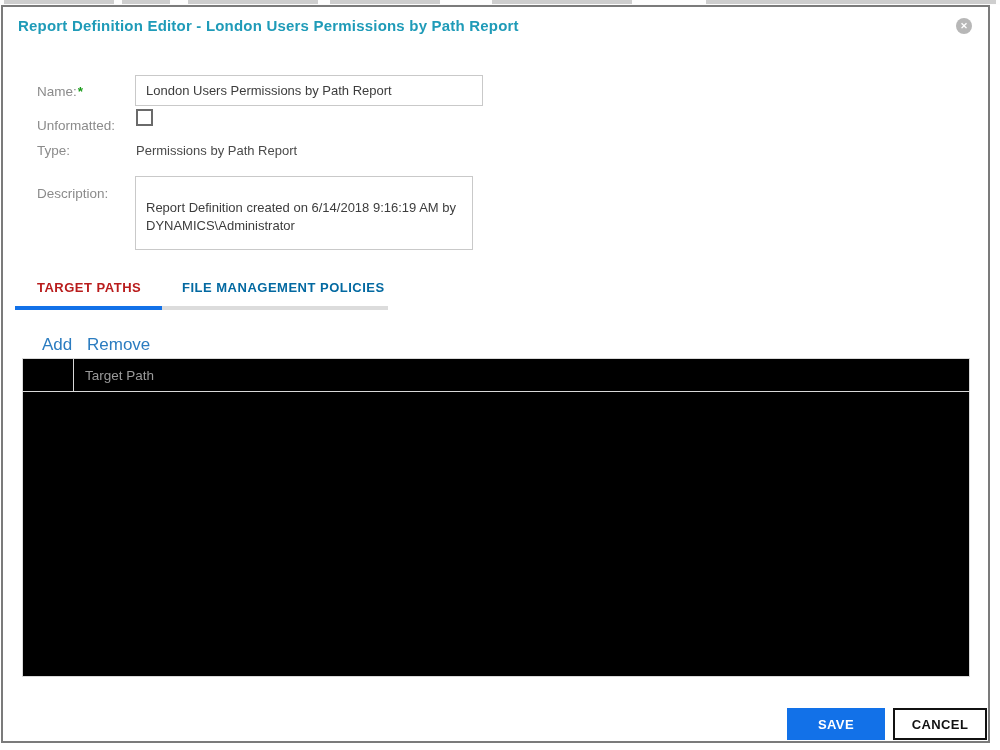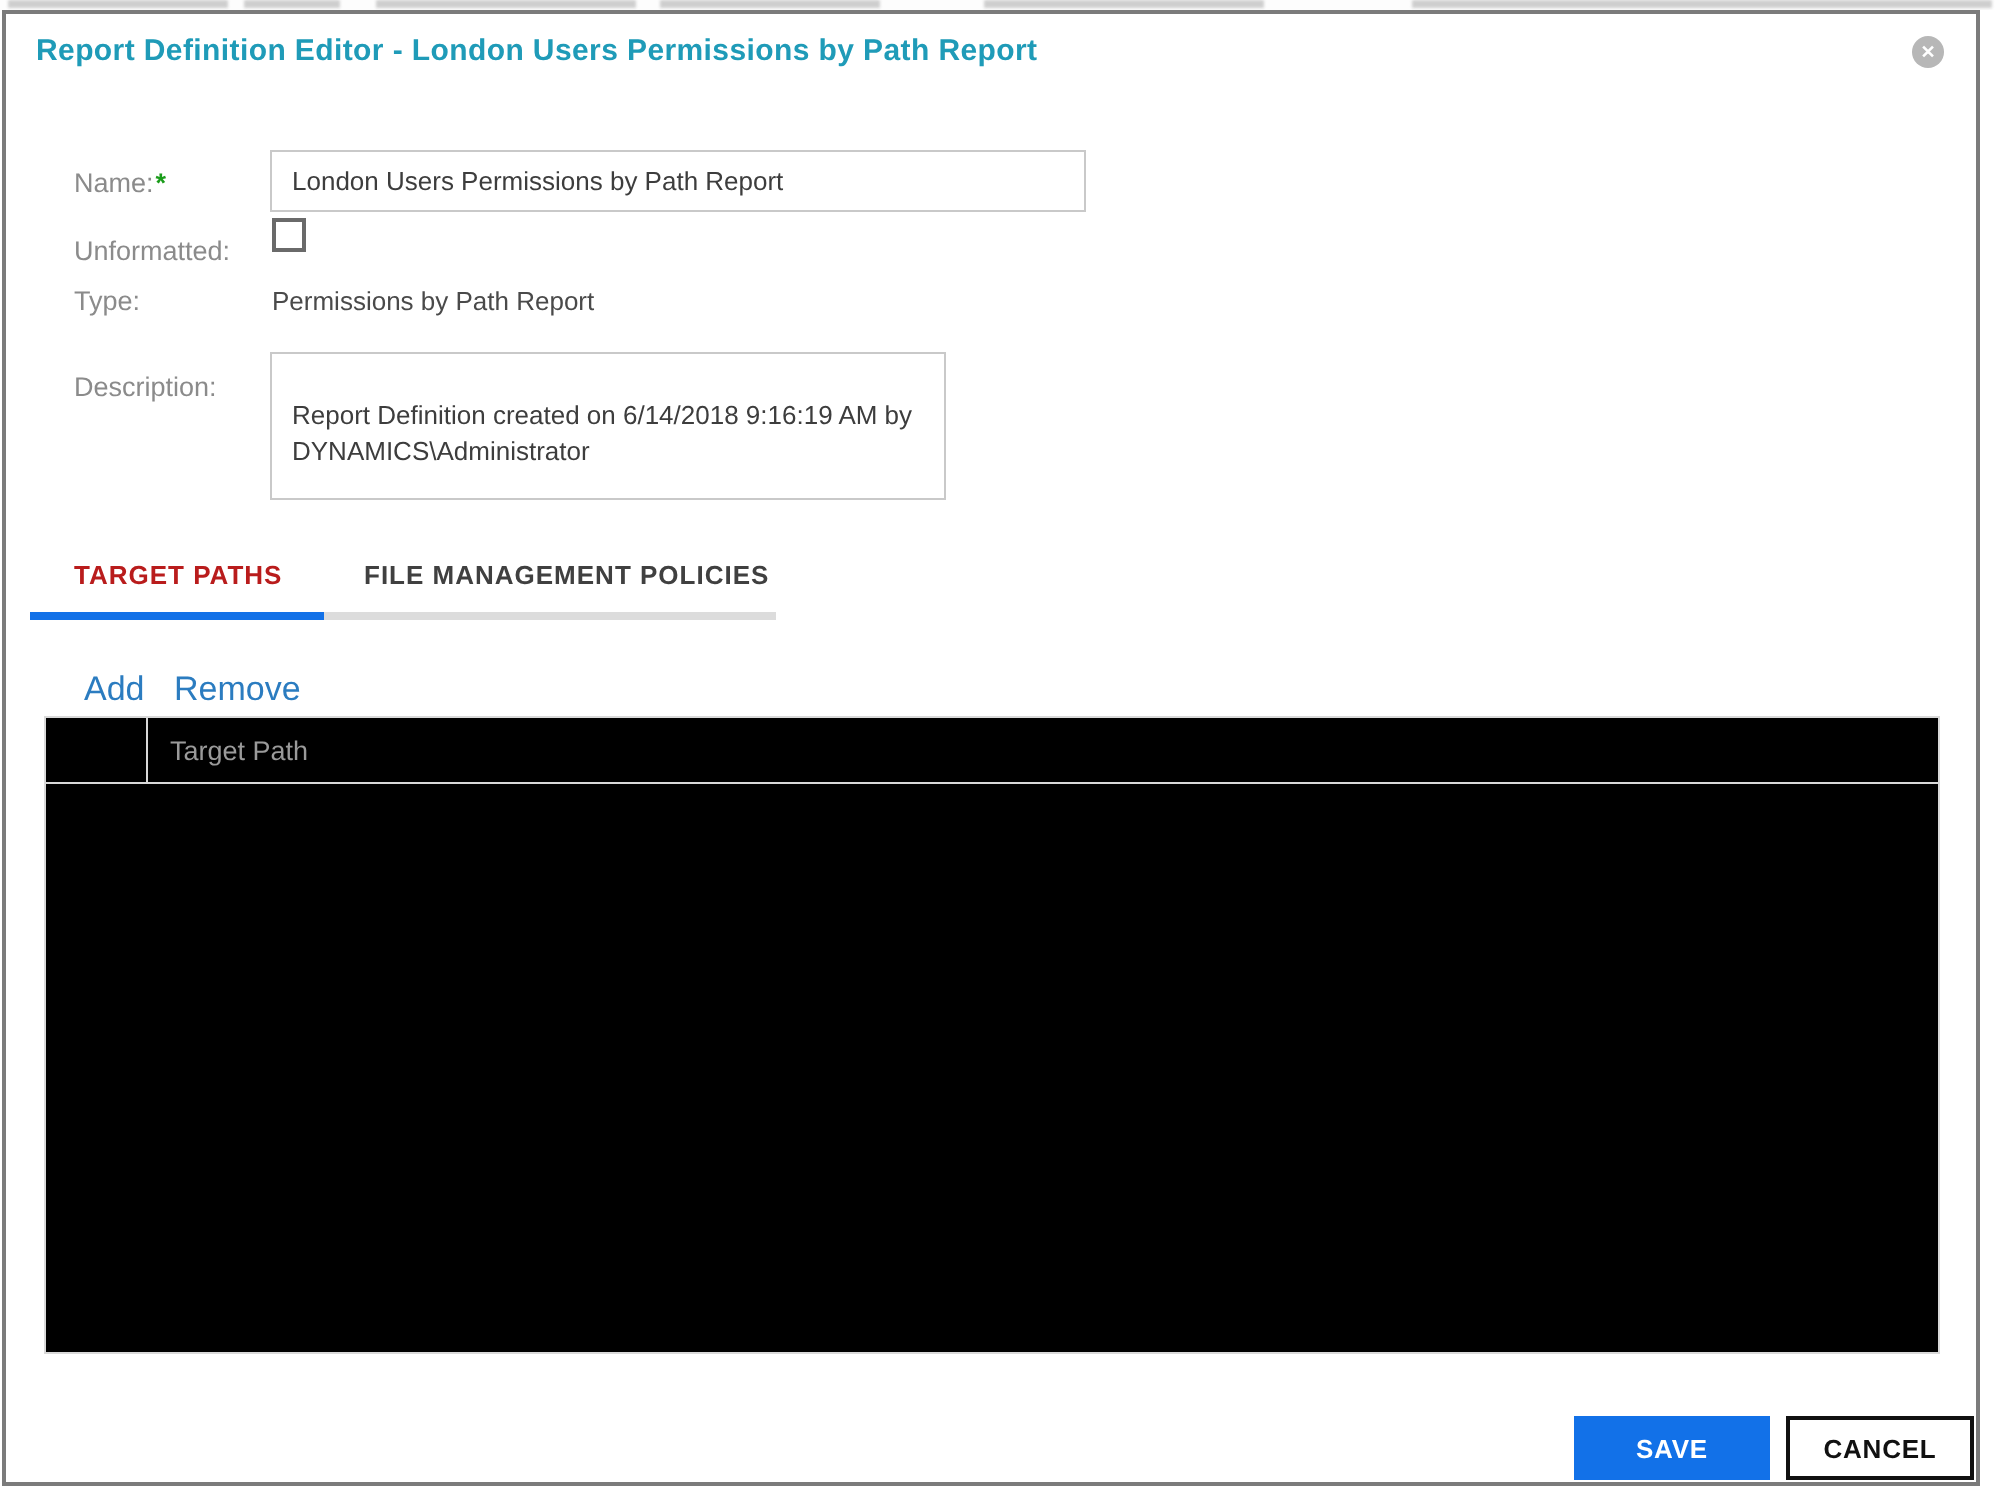--- a/index.html
+++ b/index.html
@@ -47,21 +47,21 @@
   }
 
   .field-label {
     position: absolute; left: 34px;
     font-size: 13.5px; color: #8b8b8b;
   }
   .required { color: #1a9c1a; font-weight: 700; margin-left: 1px; }
 
   .name-input {
     position: absolute; left: 132px; top: 68px;
-    width: 408px; height: 31px;
+    width: 348px; height: 31px;
     border: 1px solid #c9c9c9; background: #fff;
     font-family: "Liberation Sans", sans-serif;
     font-size: 13px; color: #3d3d3d; padding: 0 10px;
     outline: none;
   }
   .unformatted-checkbox {
     position: absolute; left: 133px; top: 102px;
     width: 17px; height: 17px;
     appearance: none; -webkit-appearance: none;
     border: 2px solid #6a6a6a; background: #ffffff; margin: 0;
@@ -79,21 +79,21 @@
     font-size: 13px; color: #3d3d3d;
     padding: 22px 10px; resize: none; outline: none; line-height: 1.35;
   }
 
   .tab {
     position: absolute; top: 273px;
     font-size: 13px; font-weight: 700; letter-spacing: .5px;
     cursor: pointer; white-space: nowrap;
   }
   .tab.active   { left: 34px;  color: #b91c1c; }
-  .tab.inactive { left: 179px; color: #404040; }
+  .tab.inactive { left: 179px; color: #0369a1; }
   .tab-underline {
     position: absolute; left: 12px; top: 299px;
     width: 373px; height: 4px; background: #dcdcdc;
   }
   .tab-underline .active-seg {
     position: absolute; left: 0; top: 0;
     width: 147px; height: 4px;
     background: var(--accent-blue, #1271e8);
   }
 

